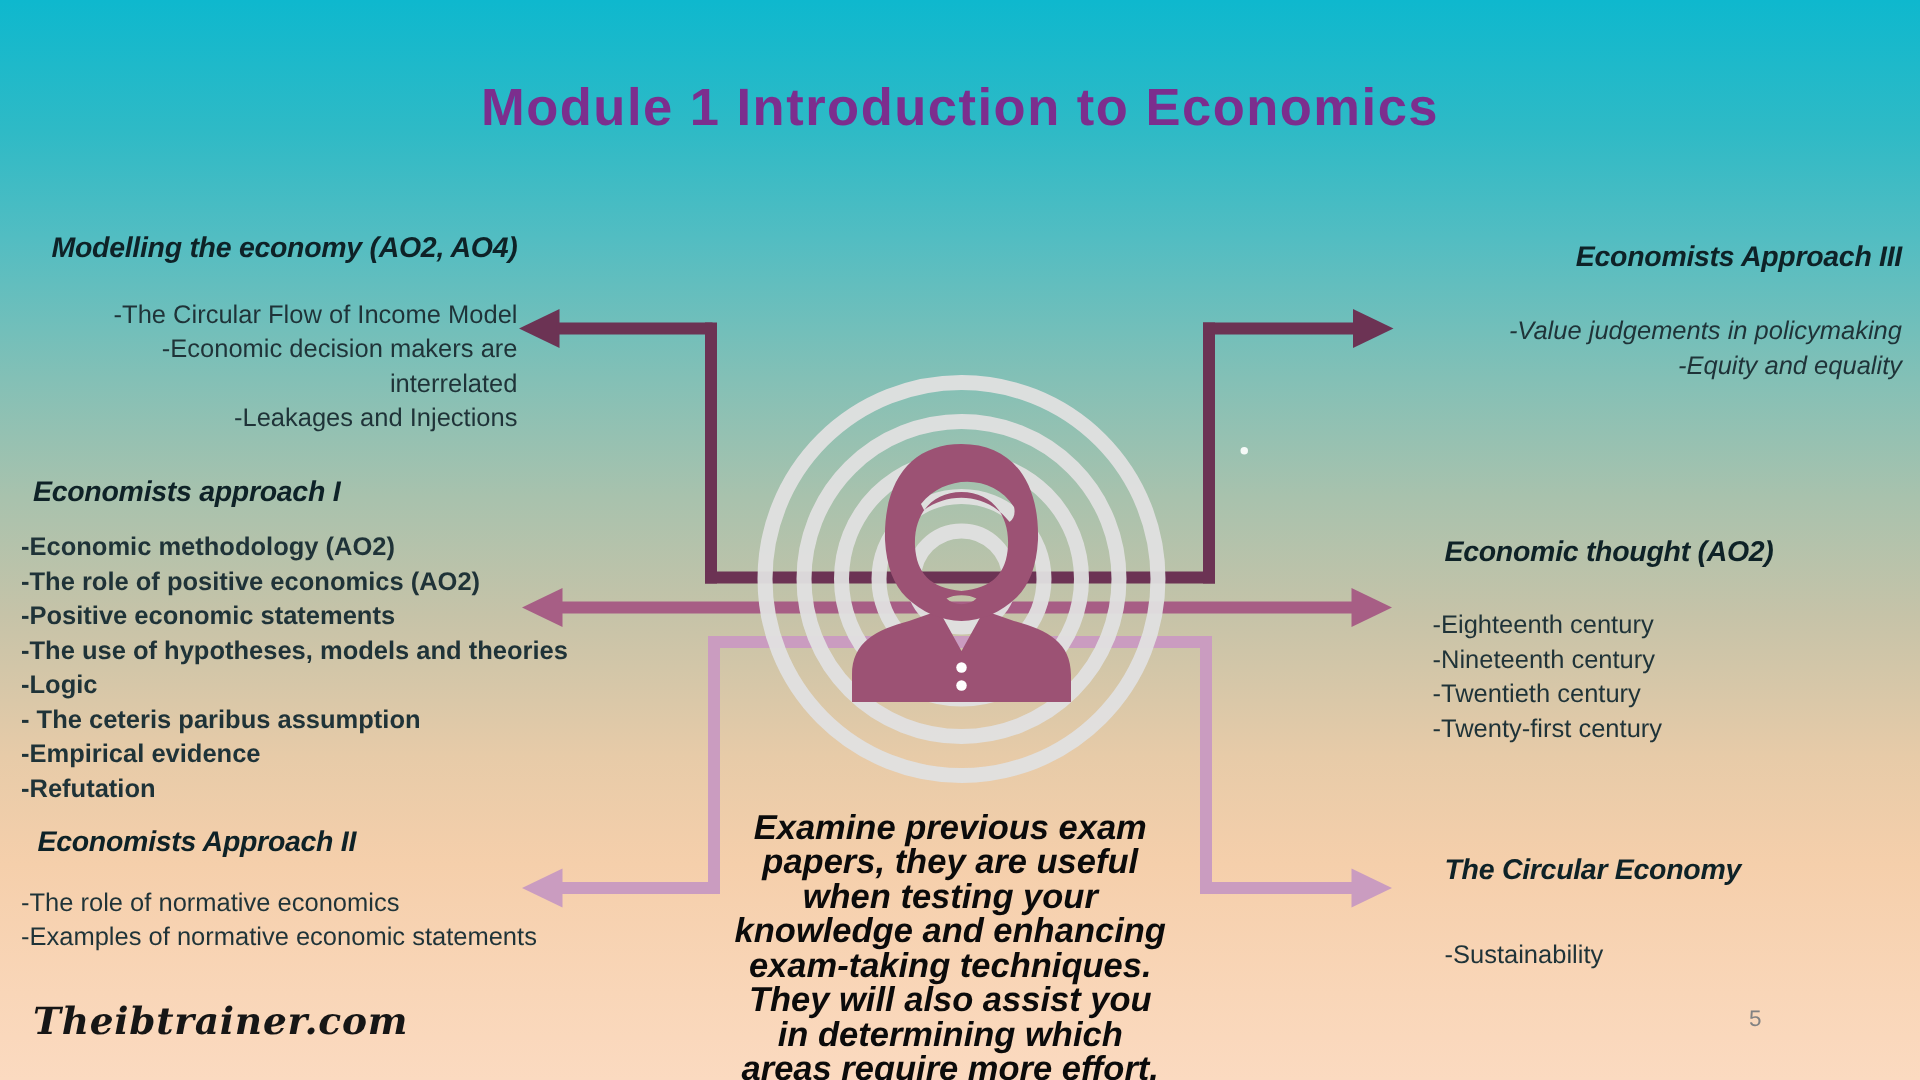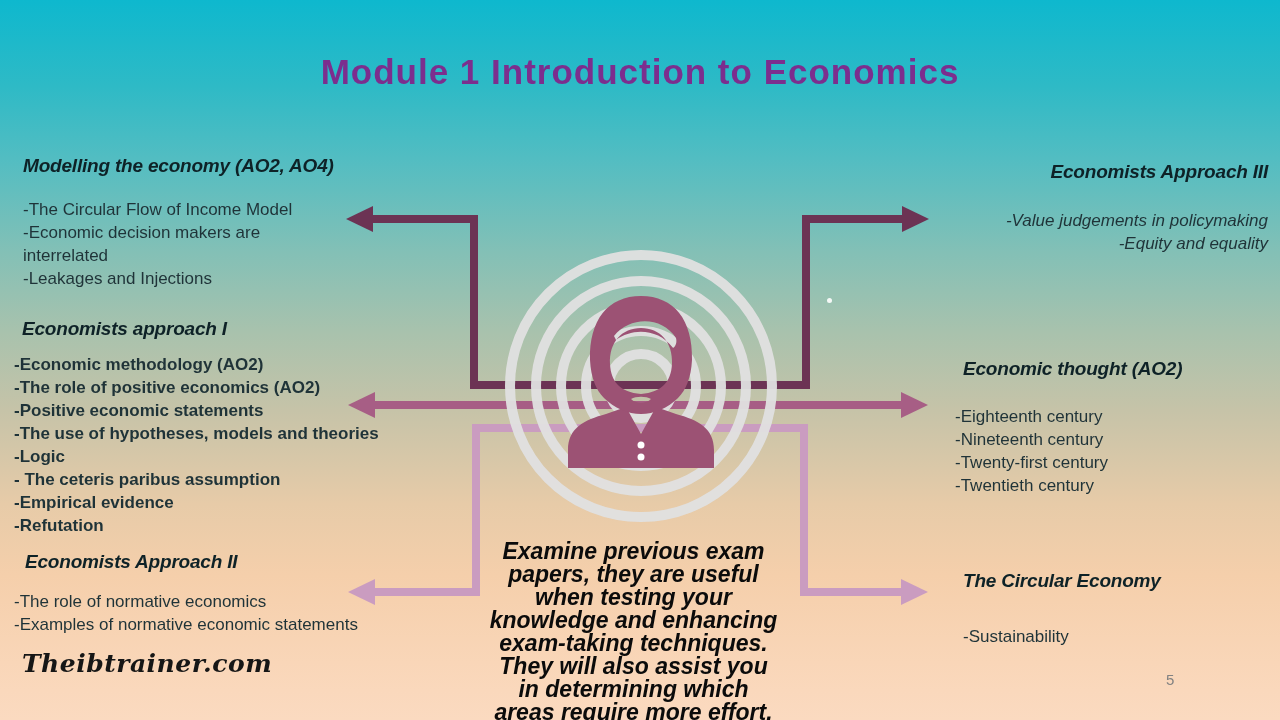--- a/index.html
+++ b/index.html
@@ -21,21 +21,21 @@
     color:#7c2e8e;
   }
   .sec{position:absolute;color:#1f3338;}
   .sec-title{
     font-size:19px;font-weight:700;font-style:italic;
     color:#0e2227;letter-spacing:-0.2px;white-space:nowrap;
   }
   .sec-body{font-size:17px;line-height:23px;}
   .item{min-height:23px;}
   
-  .sec-l1{left:23px;top:155px;width:322px;}
+  .sec-l1{left:23px;top:155px;width:322px;text-align:right;}
   .sec-l1 .sec-body{margin-top:21px;}
   .sec-l2{left:14px;top:318px;width:392px;}
   .sec-l2 .sec-title{padding-left:8px;}
   .sec-l2 .sec-body{margin-top:13px;font-weight:bold;}
   .sec-l3{left:14px;top:551px;width:392px;}
   .sec-l3 .sec-title{padding-left:11px;}
   .sec-l3 .sec-body{margin-top:17px;}
   
   .sec-r1{left:963px;top:161px;width:305px;text-align:right;}
   .sec-r1 .sec-body{margin-top:26px;font-style:italic;}
@@ -67,21 +67,21 @@
   .r5{left:604px;top:349px;width:74px;height:74px;}
   .avatar{position:absolute;left:558px;top:292px;z-index:3;}
   .white-dot{position:absolute;left:827px;top:298px;width:5px;height:5px;
              border-radius:50%;background:#ffffff;opacity:.9;z-index:2;}
   .center-note{
     position:absolute;left:486px;top:540px;width:295px;z-index:4;
     text-align:center;font-size:23px;line-height:23px;
     font-weight:700;font-style:italic;color:#0b0b0b;
   }
   .logo{
-    position:absolute;left:22px;top:649px;
+    position:absolute;left:22px;top:666px;
     font-family:"DejaVu Serif",serif;font-style:italic;font-weight:700;
     font-size:25px;color:#161616;letter-spacing:0.5px;
   }
   .page-num{
     position:absolute;left:1166px;top:671px;
     font-size:15px;color:#828282;
   }
 </style>
 </head>
 <body>
@@ -127,22 +127,22 @@
       <div class="item">-Value judgements in policymaking</div>
       <div class="item">-Equity and equality</div>
     </div>
   </div>
 
   <div class="sec sec-r2">
     <div class="sec-title">Economic thought (AO2)</div>
     <div class="sec-body">
       <div class="item">-Eighteenth century</div>
       <div class="item">-Nineteenth century</div>
+      <div class="item">-Twentieth century</div>
       <div class="item">-Twenty-first century</div>
-      <div class="item">-Twentieth century</div>
     </div>
   </div>
 
   <div class="sec sec-r3">
     <div class="sec-title">The Circular Economy</div>
     <div class="sec-body">
       <div class="item">-Sustainability</div>
     </div>
   </div>
 

